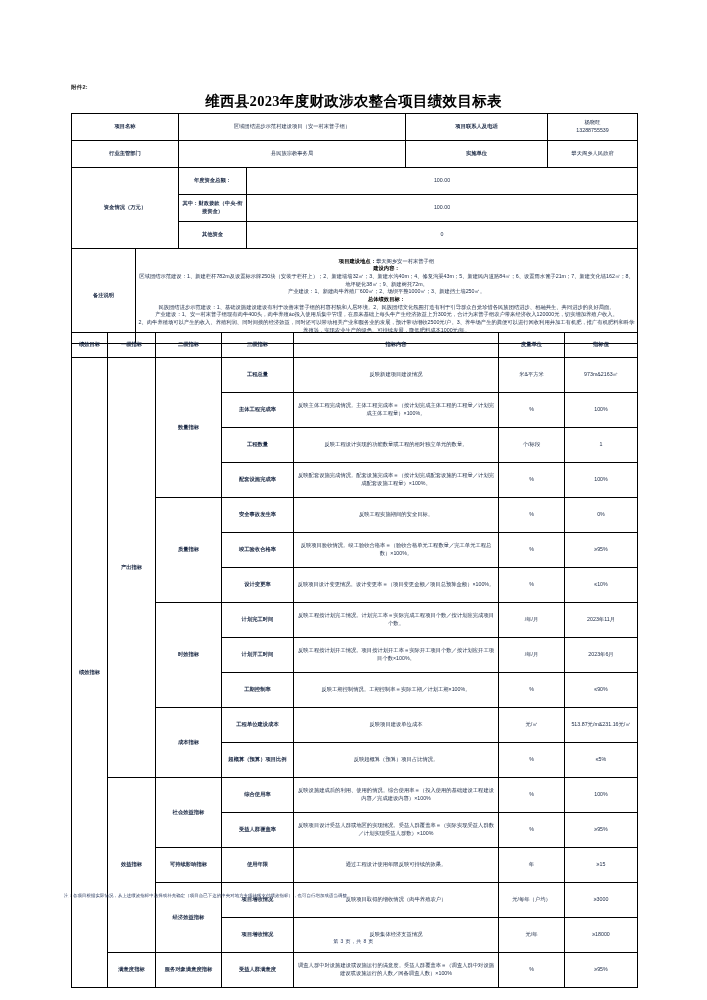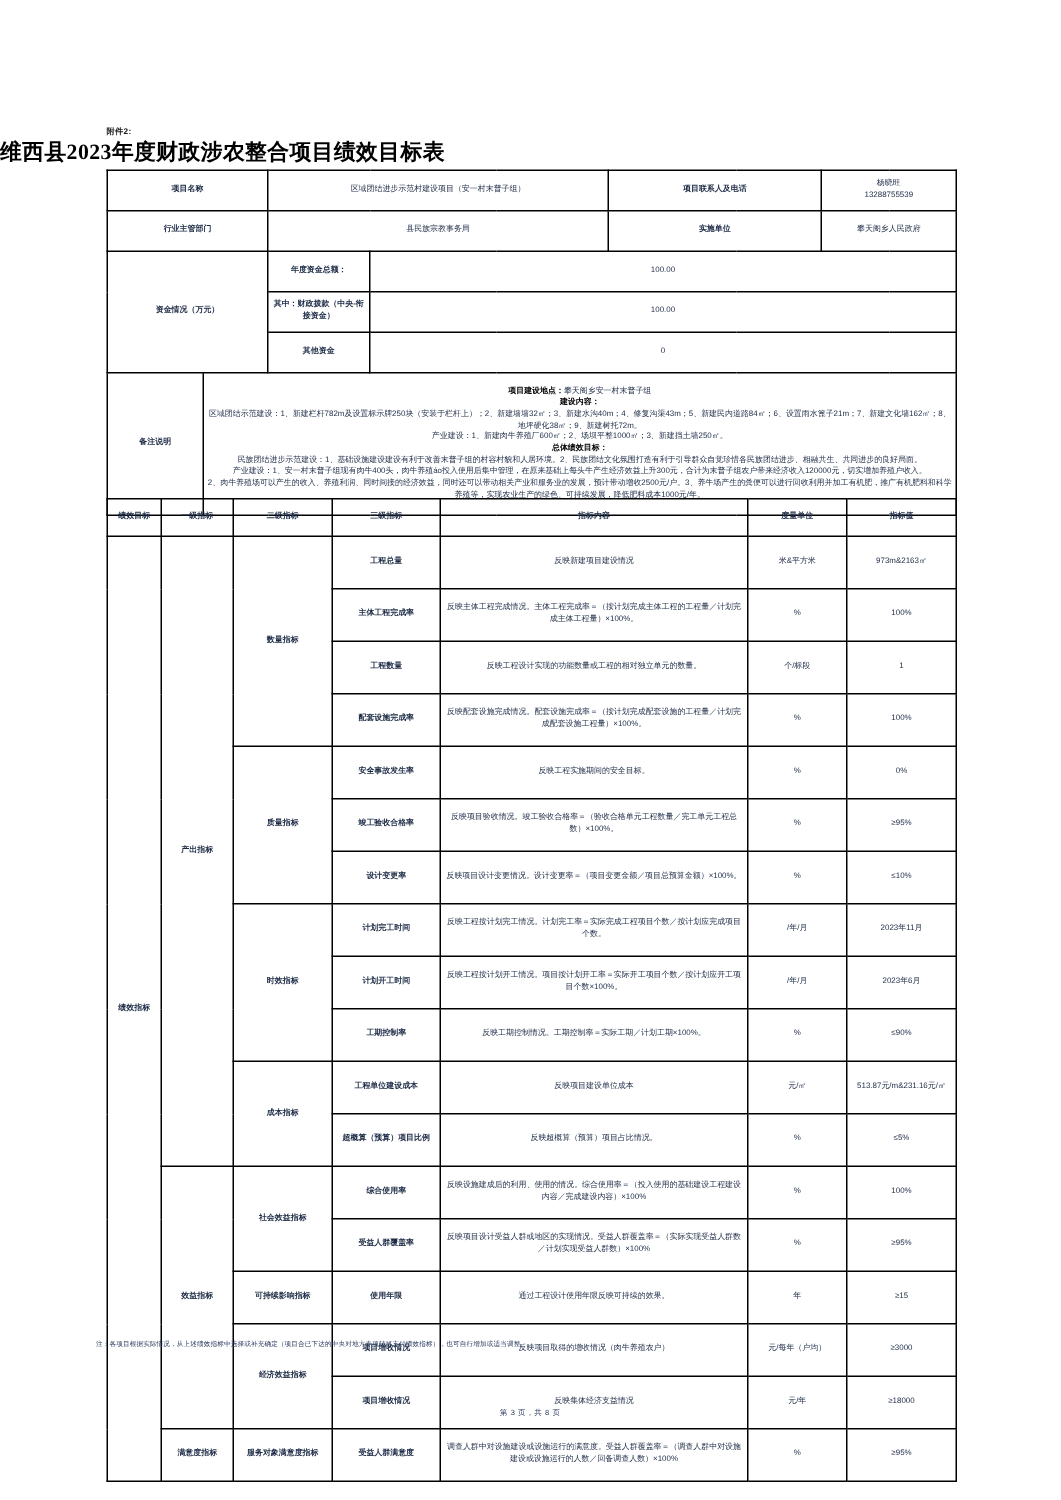--- a/index.html
+++ b/index.html
@@ -26,21 +26,21 @@
     font-size: 5.5px;
     font-weight: bold;
     color: #1a1a1a;
     letter-spacing: 0.2px;
   }
   .doc-title {
     position: absolute;
     left: 0;
     right: 0;
     top: 92px;
-    text-align: left;
+    text-align: center;
     font-family: "Liberation Serif", "DejaVu Serif", serif;
     font-size: 14.5px;
     font-weight: bold;
     color: #000;
     letter-spacing: 0.3px;
   }
   table.main {
     position: absolute;
     left: 71px;
     top: 113px;

